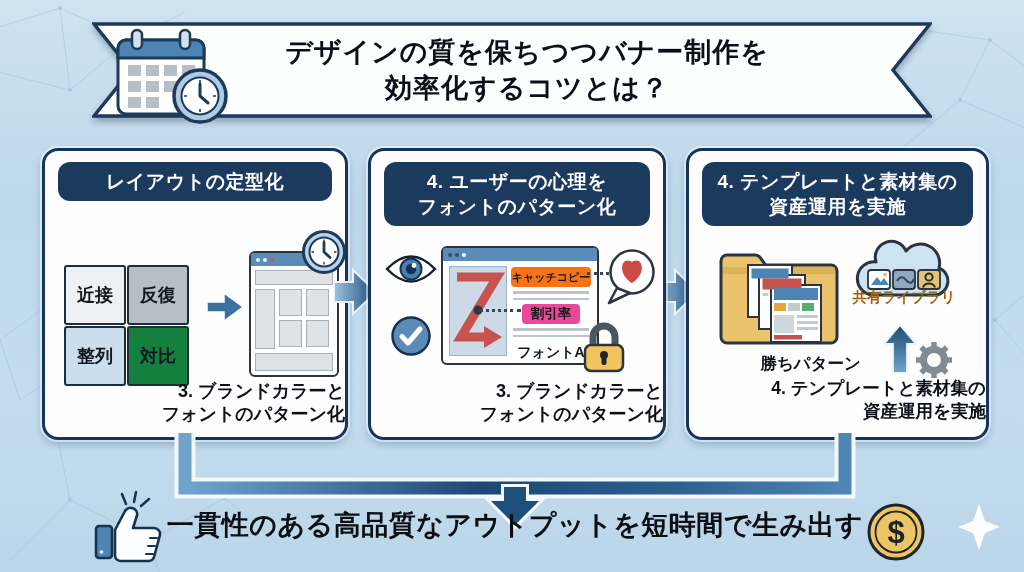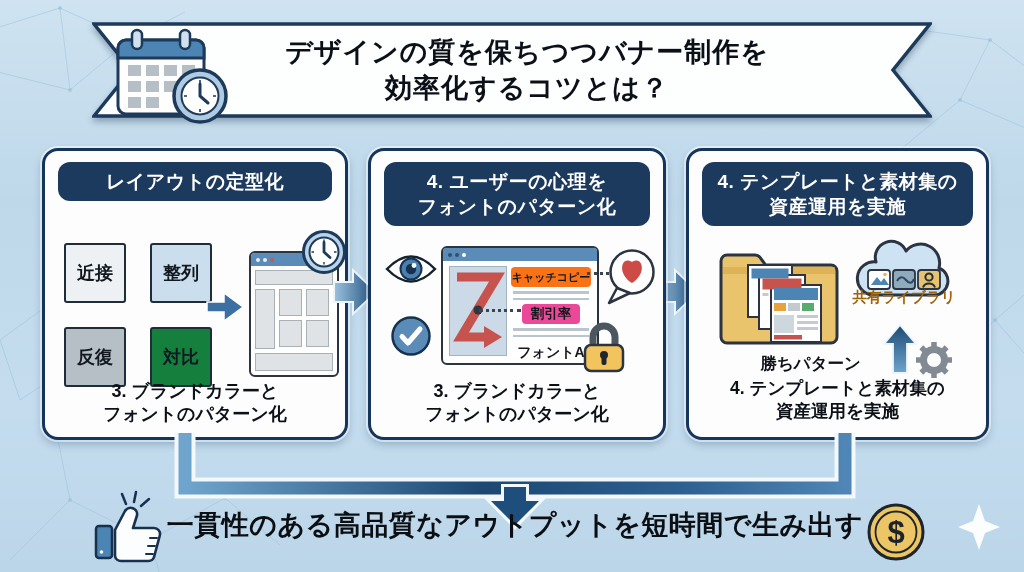--- a/index.html
+++ b/index.html
@@ -19,26 +19,26 @@
   
   .card{position:absolute;top:148px;height:286px;background:#fdfdfe;
     border:3px solid #16355a;border-radius:16px;
     box-shadow:0 0 0 2px rgba(255,255,255,.55),0 4px 8px rgba(21,58,99,.3);}
   .card1{left:42px;width:300px;}
   .card2{left:368px;width:292px;}
   .card3{left:686px;width:297px;}
   .card-head{margin:11px 13px 0 13px;background:#1c3a5e;border-radius:12px;
     color:#fff;font-weight:800;font-size:19px;line-height:1.32;text-align:center;
     padding:7px 4px;letter-spacing:0.5px;}
-  .card-caption{position:absolute;left:0;right:0;top:229px;text-align:center;
+  .card-caption{position:absolute;left:0;right:0;top:229px;text-align:right;
     font-size:18px;font-weight:800;color:#0d1117;line-height:1.3;}
 
   
-  .principle-grid{position:absolute;left:19px;top:92px;display:grid;
-    grid-template-columns:62px 62px;grid-template-rows:60px 60px;gap:24px;}
+  .principle-grid{position:absolute;left:19px;top:114px;display:grid;
+    grid-template-columns:62px 62px;grid-template-rows:60px 60px;gap:1px;}
   .pbox{border:2.5px solid #1f2d3a;border-radius:3px;display:flex;align-items:center;
     justify-content:center;font-size:18px;font-weight:800;color:#12181f;}
   .p0{background:#edf1f3}.p1{background:#cbdeed}.p2{background:#b6bfc6}.p3{background:#15803d}
   .mini-arrow{position:absolute;left:161px;top:140px;}
   .wireframe{position:absolute;left:204px;top:100px;width:86px;height:122px;background:#fff;
     border:2.5px solid #2b3440;border-radius:6px;overflow:hidden;}
   .wf-titlebar{height:13px;background:#5b8cb8;display:flex;align-items:center;gap:3px;padding-left:5px;}
   .wf-dot{width:4px;height:4px;border-radius:50%;background:#e9eff4;}
   .wf-dot.r{background:#c45a52;}
   .wf-grid{padding:4px;}
@@ -157,22 +157,22 @@
       <div>効率化するコツとは？</div>
     </div>
   </div>
 
   <section class="card card1">
     <header class="card-head">
       <div>レイアウトの定型化</div>
     </header>
     <div class="principle-grid">
       <div class="pbox p0">近接</div>
+      <div class="pbox p2">反復</div>
       <div class="pbox p1">整列</div>
-      <div class="pbox p2">反復</div>
       <div class="pbox p3">対比</div>
     </div>
     <svg class="mini-arrow" width="38" height="32" viewBox="0 0 38 32">
       <polygon points="1,11 18,11 18,2 37,16 18,30 18,21 1,21" fill="#3c70a2" stroke="#fff" stroke-width="1.5"></polygon>
     </svg>
     <div class="wireframe">
       <div class="wf-titlebar">
         <span class="wf-dot"></span>
         <span class="wf-dot"></span>
         <span class="wf-dot r"></span>

